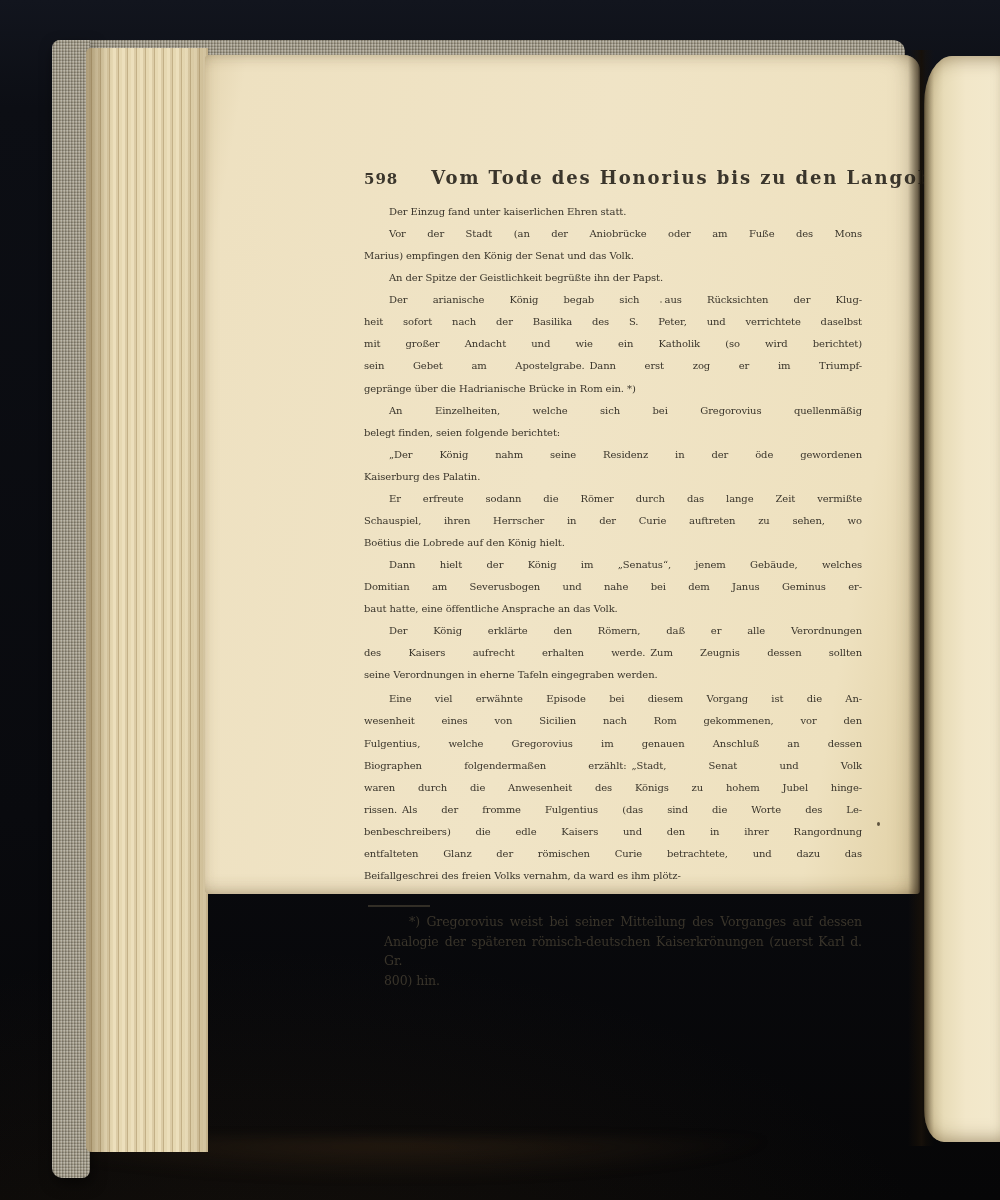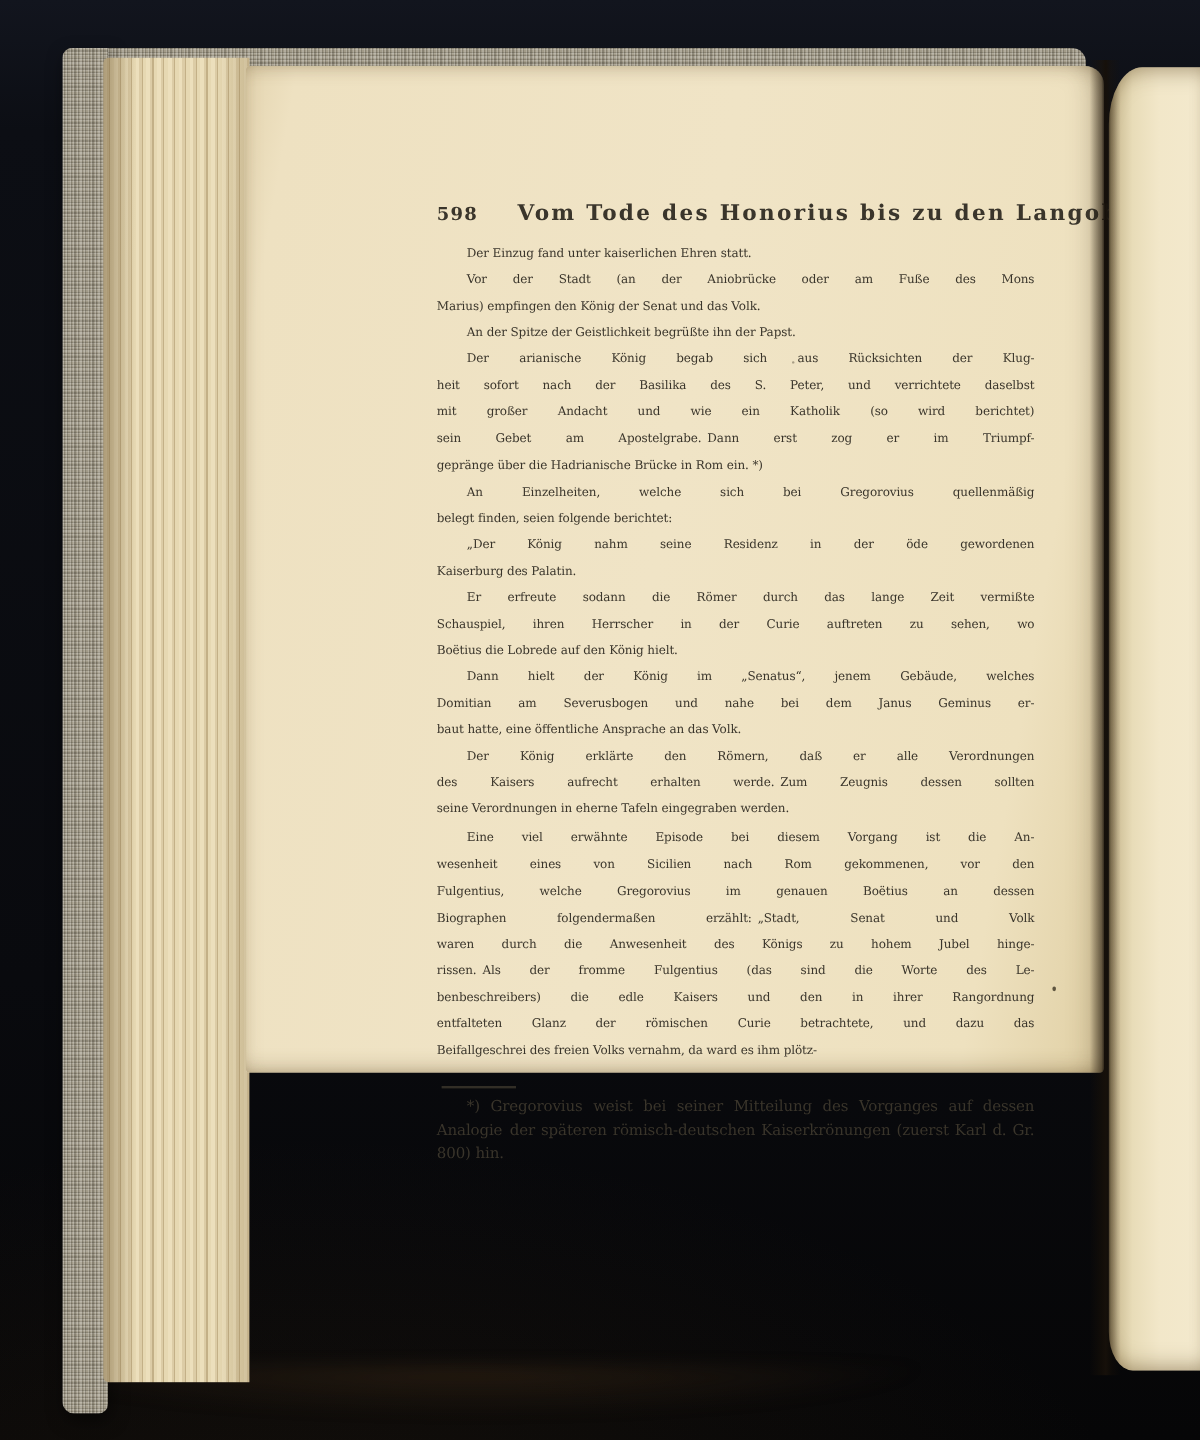--- a/index.html
+++ b/index.html
@@ -72,21 +72,21 @@
   .running-title{ font-size:18px; letter-spacing:1.9px; margin-left:33px; white-space:nowrap; }
 
   .text-body { left:159px; top:146px; width:498px; font-size:10px; letter-spacing:-0.1px; }
   .line { line-height:22.06px; text-align:justify; text-align-last:justify; }
   .line.first { text-indent:25px; }
   .line.last  { text-align-last:left; }
   .para:nth-child(10) { margin-top:2px; }
 
   .fn-rule  { left:163px; top:850px; width:62px; height:2px; background:#3a352b; opacity:.85; }
   .footnote { left:159px; top:857px; width:498px; font-size:12.5px; letter-spacing:-0.1px; }
-  .fn-line  { line-height:19.6px; text-align:justify; text-align-last:justify; }
+  .fn-line  { line-height:19.6px; text-align:justify; text-align-last:justify;margin-left:20px; }
   .fn-line.first { text-indent:25px; }
   .fn-line.last  { text-align-last:left; }
 
   .speck { position:absolute; border-radius:50%; background:rgba(48,40,26,.75); }
   .speck.s1 { left:672px; top:767px; width:3px; height:4px; }   
   .speck.s2 { left:455px; top:246px; width:2px; height:2px; opacity:.5; }
 </style>
 </head>
 <body>
 
@@ -139,21 +139,21 @@
           <div class="line last">baut hatte, eine öffentliche Ansprache an das Volk.</div>
         </div>
         <div class="para">
           <div class="line first">Der König erklärte den Römern, daß er alle Verordnungen</div>
           <div class="line">des Kaisers aufrecht erhalten werde. Zum Zeugnis dessen sollten</div>
           <div class="line last">seine Verordnungen in eherne Tafeln eingegraben werden.</div>
         </div>
         <div class="para">
           <div class="line first">Eine viel erwähnte Episode bei diesem Vorgang ist die An-</div>
           <div class="line">wesenheit eines von Sicilien nach Rom gekommenen, vor den</div>
-          <div class="line">Fulgentius, welche Gregorovius im genauen Boëtius an dessen</div>
+          <div class="line">Fulgentius, welche Gregorovius im genauen Anschluß an dessen</div>
           <div class="line">Biographen folgendermaßen erzählt: „Stadt, Senat und Volk</div>
           <div class="line">waren durch die Anwesenheit des Königs zu hohem Jubel hinge-</div>
           <div class="line">rissen. Als der fromme Fulgentius (das sind die Worte des Le-</div>
           <div class="line">benbeschreibers) die edle Kaisers und den in ihrer Rangordnung</div>
           <div class="line">entfalteten Glanz der römischen Curie betrachtete, und dazu das</div>
           <div class="line last">Beifallgeschrei des freien Volks vernahm, da ward es ihm plötz-</div>
         </div>
       </div>
 
     <div class="fn-rule"></div>

